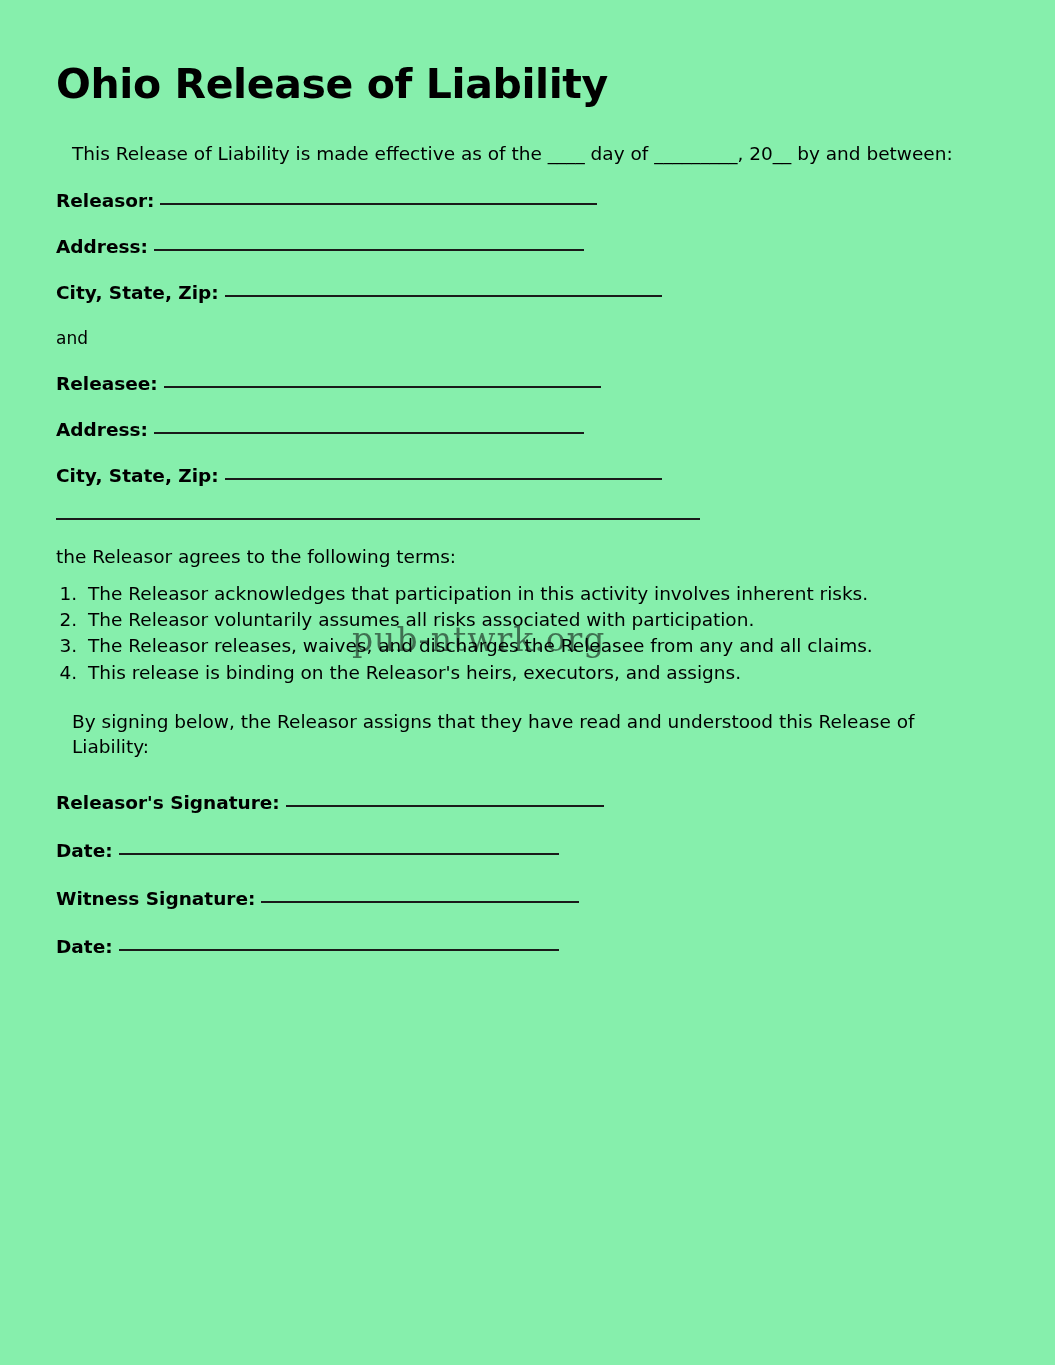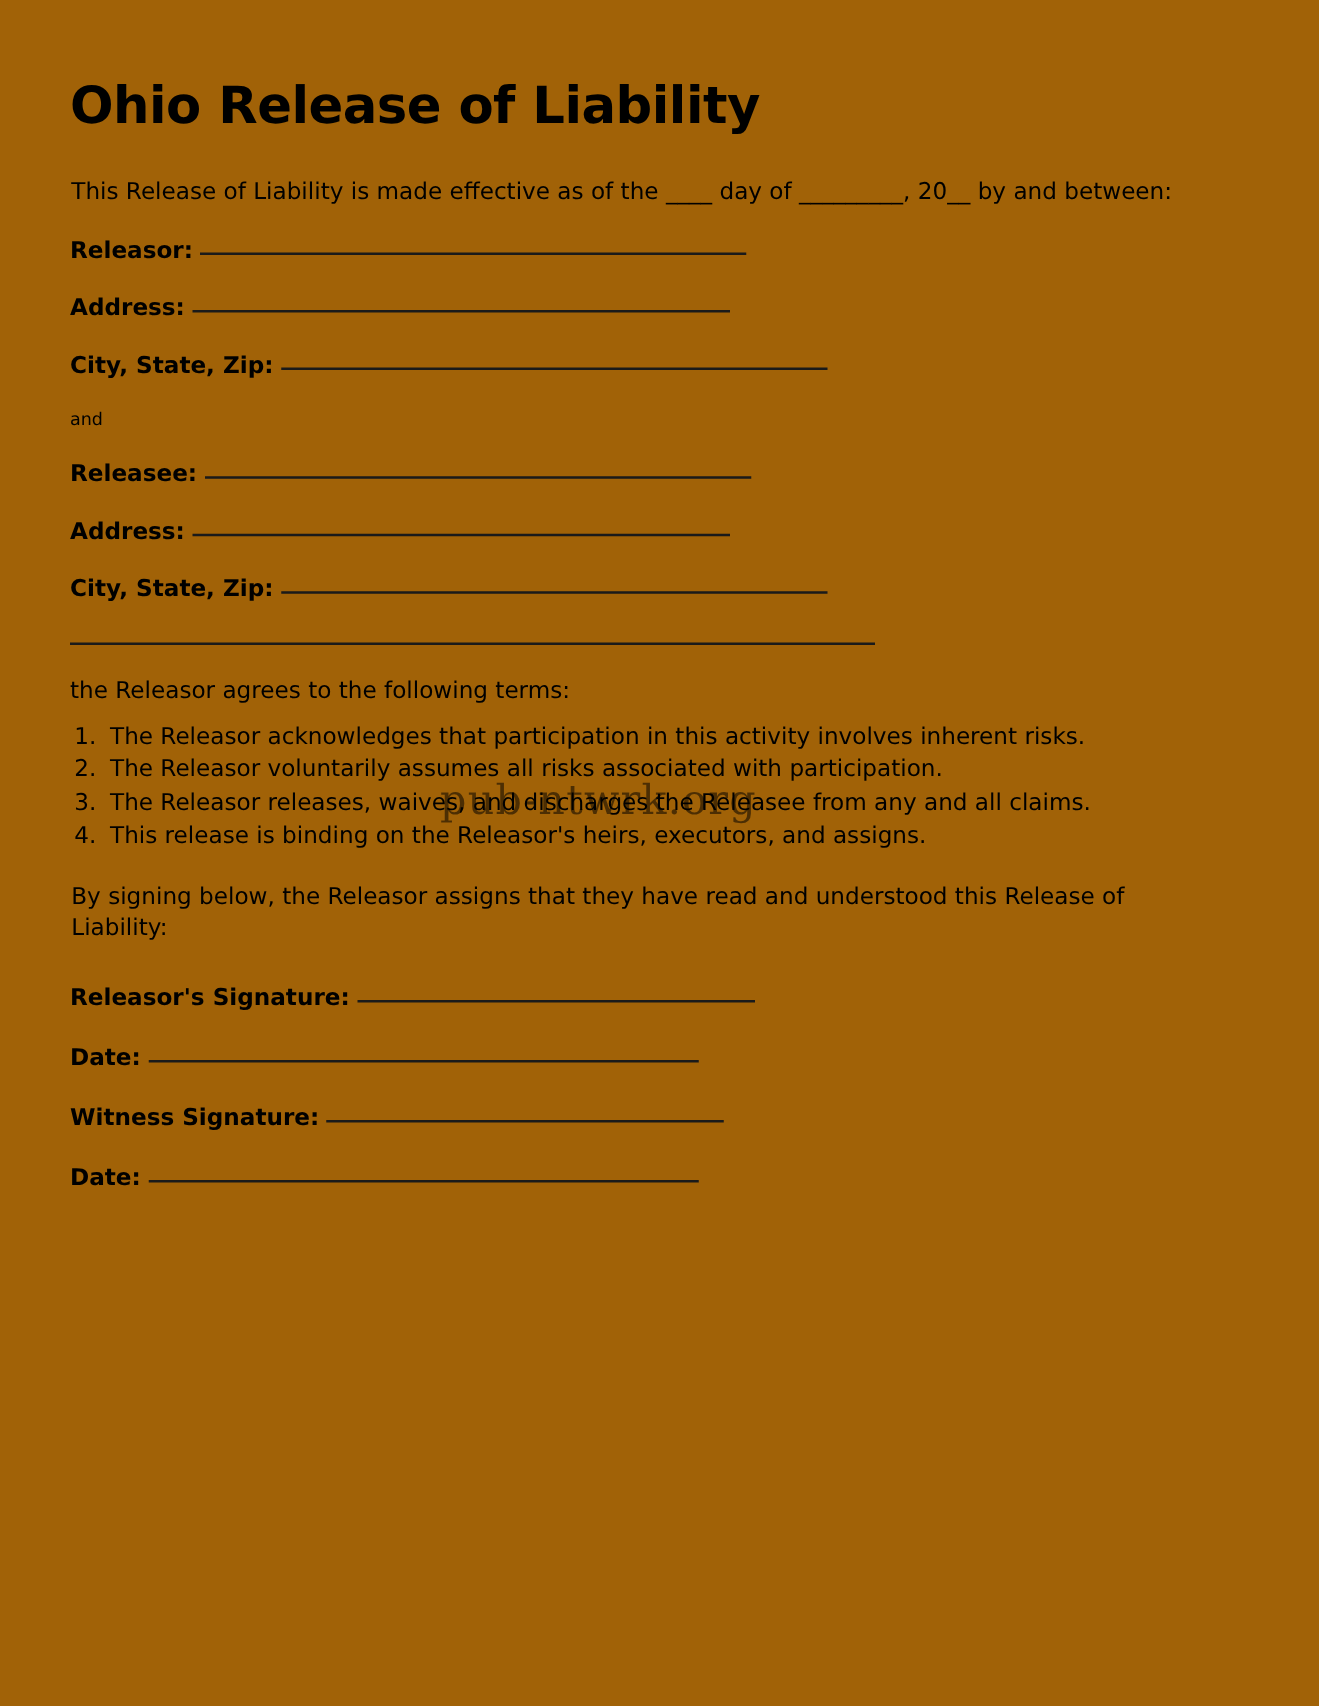--- a/index.html
+++ b/index.html
@@ -13,21 +13,21 @@
     height: 1365px;
     font-family: "DejaVu Sans", sans-serif;
     color: #000000;
     position: relative;
     overflow: hidden;
   }
   .page {
     position: relative;
     width: 1055px;
     height: 1365px;
-    background: #a16207;
+    background: #86efac;
     box-sizing: border-box;
     padding: 0;
   }
   .content {
     position: absolute;
     left: 56px;
     top: 62px;
     width: 930px;
   }
 
@@ -36,21 +36,21 @@
     font-weight: bold;
     letter-spacing: -0.4px;
     line-height: 1.12;
     margin: 0 0 34px 0;
     color: #000;
   }
 
   .para {
     font-size: 18.5px;
     line-height: 1.33;
-    margin: 0 0 22px 1px;
+    margin: 0 0 22px 16px;
     color: #000;
     max-width: 900px;
   }
 
   .field-line {
     font-size: 18.5px;
     line-height: 1.3;
     margin: 0 0 22px 0;
     white-space: nowrap;
   }
@@ -68,21 +68,21 @@
   .b-citystate  { width: 437px; }
   .b-releasee   { width: 437px; }
   .b-address2   { width: 430px; }
   .b-citystate2 { width: 437px; }
   .b-sig        { width: 318px; }
   .b-date       { width: 440px; }
   .b-witness    { width: 318px; }
   .b-date2      { width: 440px; }
 
   .and-line {
-    font-size: 14px;
+    font-size: 17px;
     line-height: 1.3;
     margin: 0 0 23px 0;
   }
 
   .activity-rule {
     width: 644px;
     height: 0;
     border-bottom: 2.4px solid #1a1a1a;
     margin: 30px 0 26px 0;
   }

